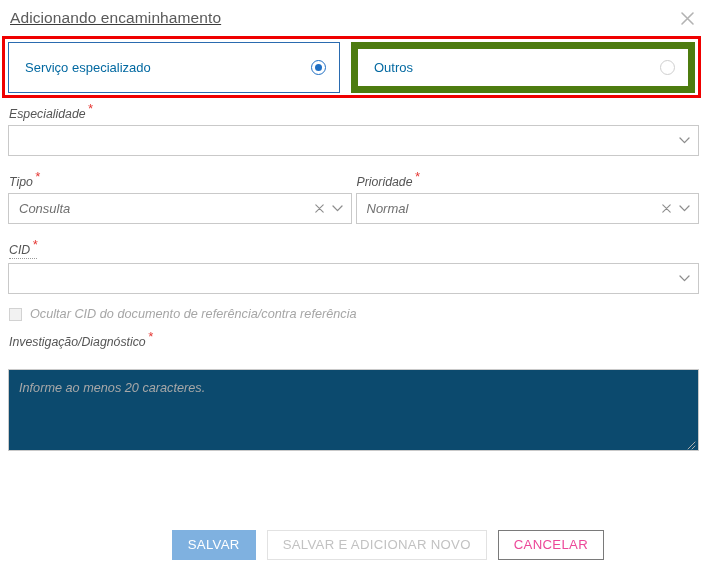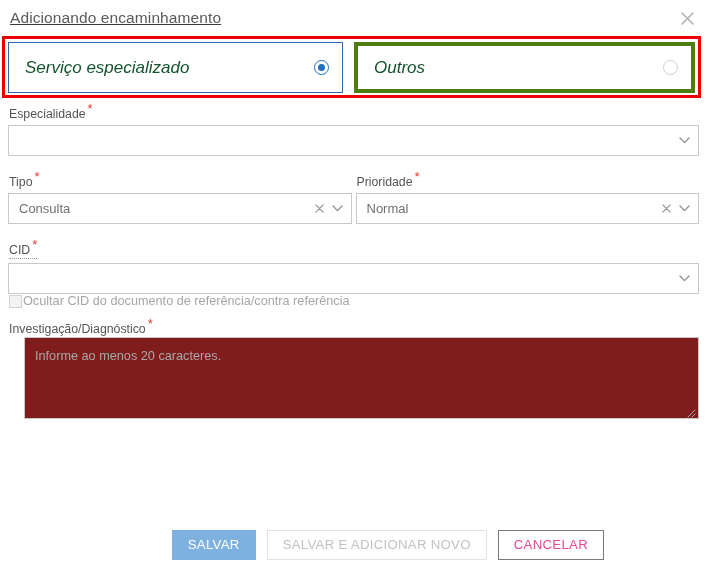--- a/index.html
+++ b/index.html
@@ -64,35 +64,34 @@
     top: 42px;
     width: 687px;
     height: 51px;
     display: flex;
     gap: 11px;
     box-sizing: border-box;
   }
   .opt-card {
     flex: 1 1 0;
     background: #fff;
-    border: 4px solid #4d7c0f;
+    border: 7px solid #4d7c0f;
     box-sizing: border-box;
     display: flex;
     align-items: center;
     justify-content: space-between;
     padding: 0 13px 0 16px;
     cursor: pointer;
   }
   .opt-card.selected {
     border: 1px solid #2a6bb0;
   }
   .opt-label {
-    font-size: 17px;
-    color: #14532d;
-    font-style: italic;
+    font-size: 13px;
+    color: #0369a1;
   }
   .radio-outer {
     width: 15px;
     height: 15px;
     border-radius: 50%;
     border: 1px solid #cfcfcf;
     box-sizing: border-box;
     display: flex;
     align-items: center;
     justify-content: center;
@@ -110,20 +109,21 @@
 
   
   .form-body {
     position: absolute;
     left: 0;
     top: 104px;
     width: 707px;
     height: 416px;
     padding: 0 8px;
     box-sizing: border-box;
+    font-style: italic;
   }
 
   .field-label {
     font-size: 12.3px;
     color: #555555;
     margin: 0 0 4px 1px;
     display: inline-block;
     line-height: 14px;
   }
   .field-label.dotted {
@@ -172,64 +172,64 @@
   }
   .row2 > div { flex: 1 1 0; min-width: 0; }
 
   .gap-a { height: 16px; }
   .gap-b { height: 14px; }
 
   
   .check-row {
     display: flex;
     align-items: center;
-    gap: 1px;
+    gap: 8px;
+    margin-top: 13px;
     margin-left: 1px;
   }
   .checkbox {
     width: 13px;
     height: 13px;
     border: 1px solid #d2d2d2;
     background: #f2f2f2;
     box-sizing: border-box;
     flex: 0 0 auto;
   }
   .check-label {
     font-size: 12.7px;
     color: #a6a6a6;
   }
 
   
   .label-row {
     display: flex;
     align-items: flex-end;
     justify-content: space-between;
-    margin-bottom: 1px;
+    margin-bottom: 20px;
     text-align: right;
   }
   .copy-action {
     display: flex;
     align-items: center;
     gap: 5px;
     color: #8a8a8a;
     font-size: 11.4px;
     letter-spacing: .2px;
     cursor: pointer;
     padding-right: 2px;
   }
   .copy-action svg { display: block; }
 
   .textarea-box {
     position: relative;
     border: 1px solid #c9c9c9;
-    background: #7f1d1d;
+    background: #0c4a6e;
     box-sizing: border-box;
     height: 82px;
     padding: 8px 10px;
-    margin-left: 16px;
   }
   .ta-placeholder {
     font-size: 12.7px;
     color: #a8a8a8;
   }
   .resize-grip {
     position: absolute;
     right: 2px;
     bottom: 2px;
     width: 12px;

